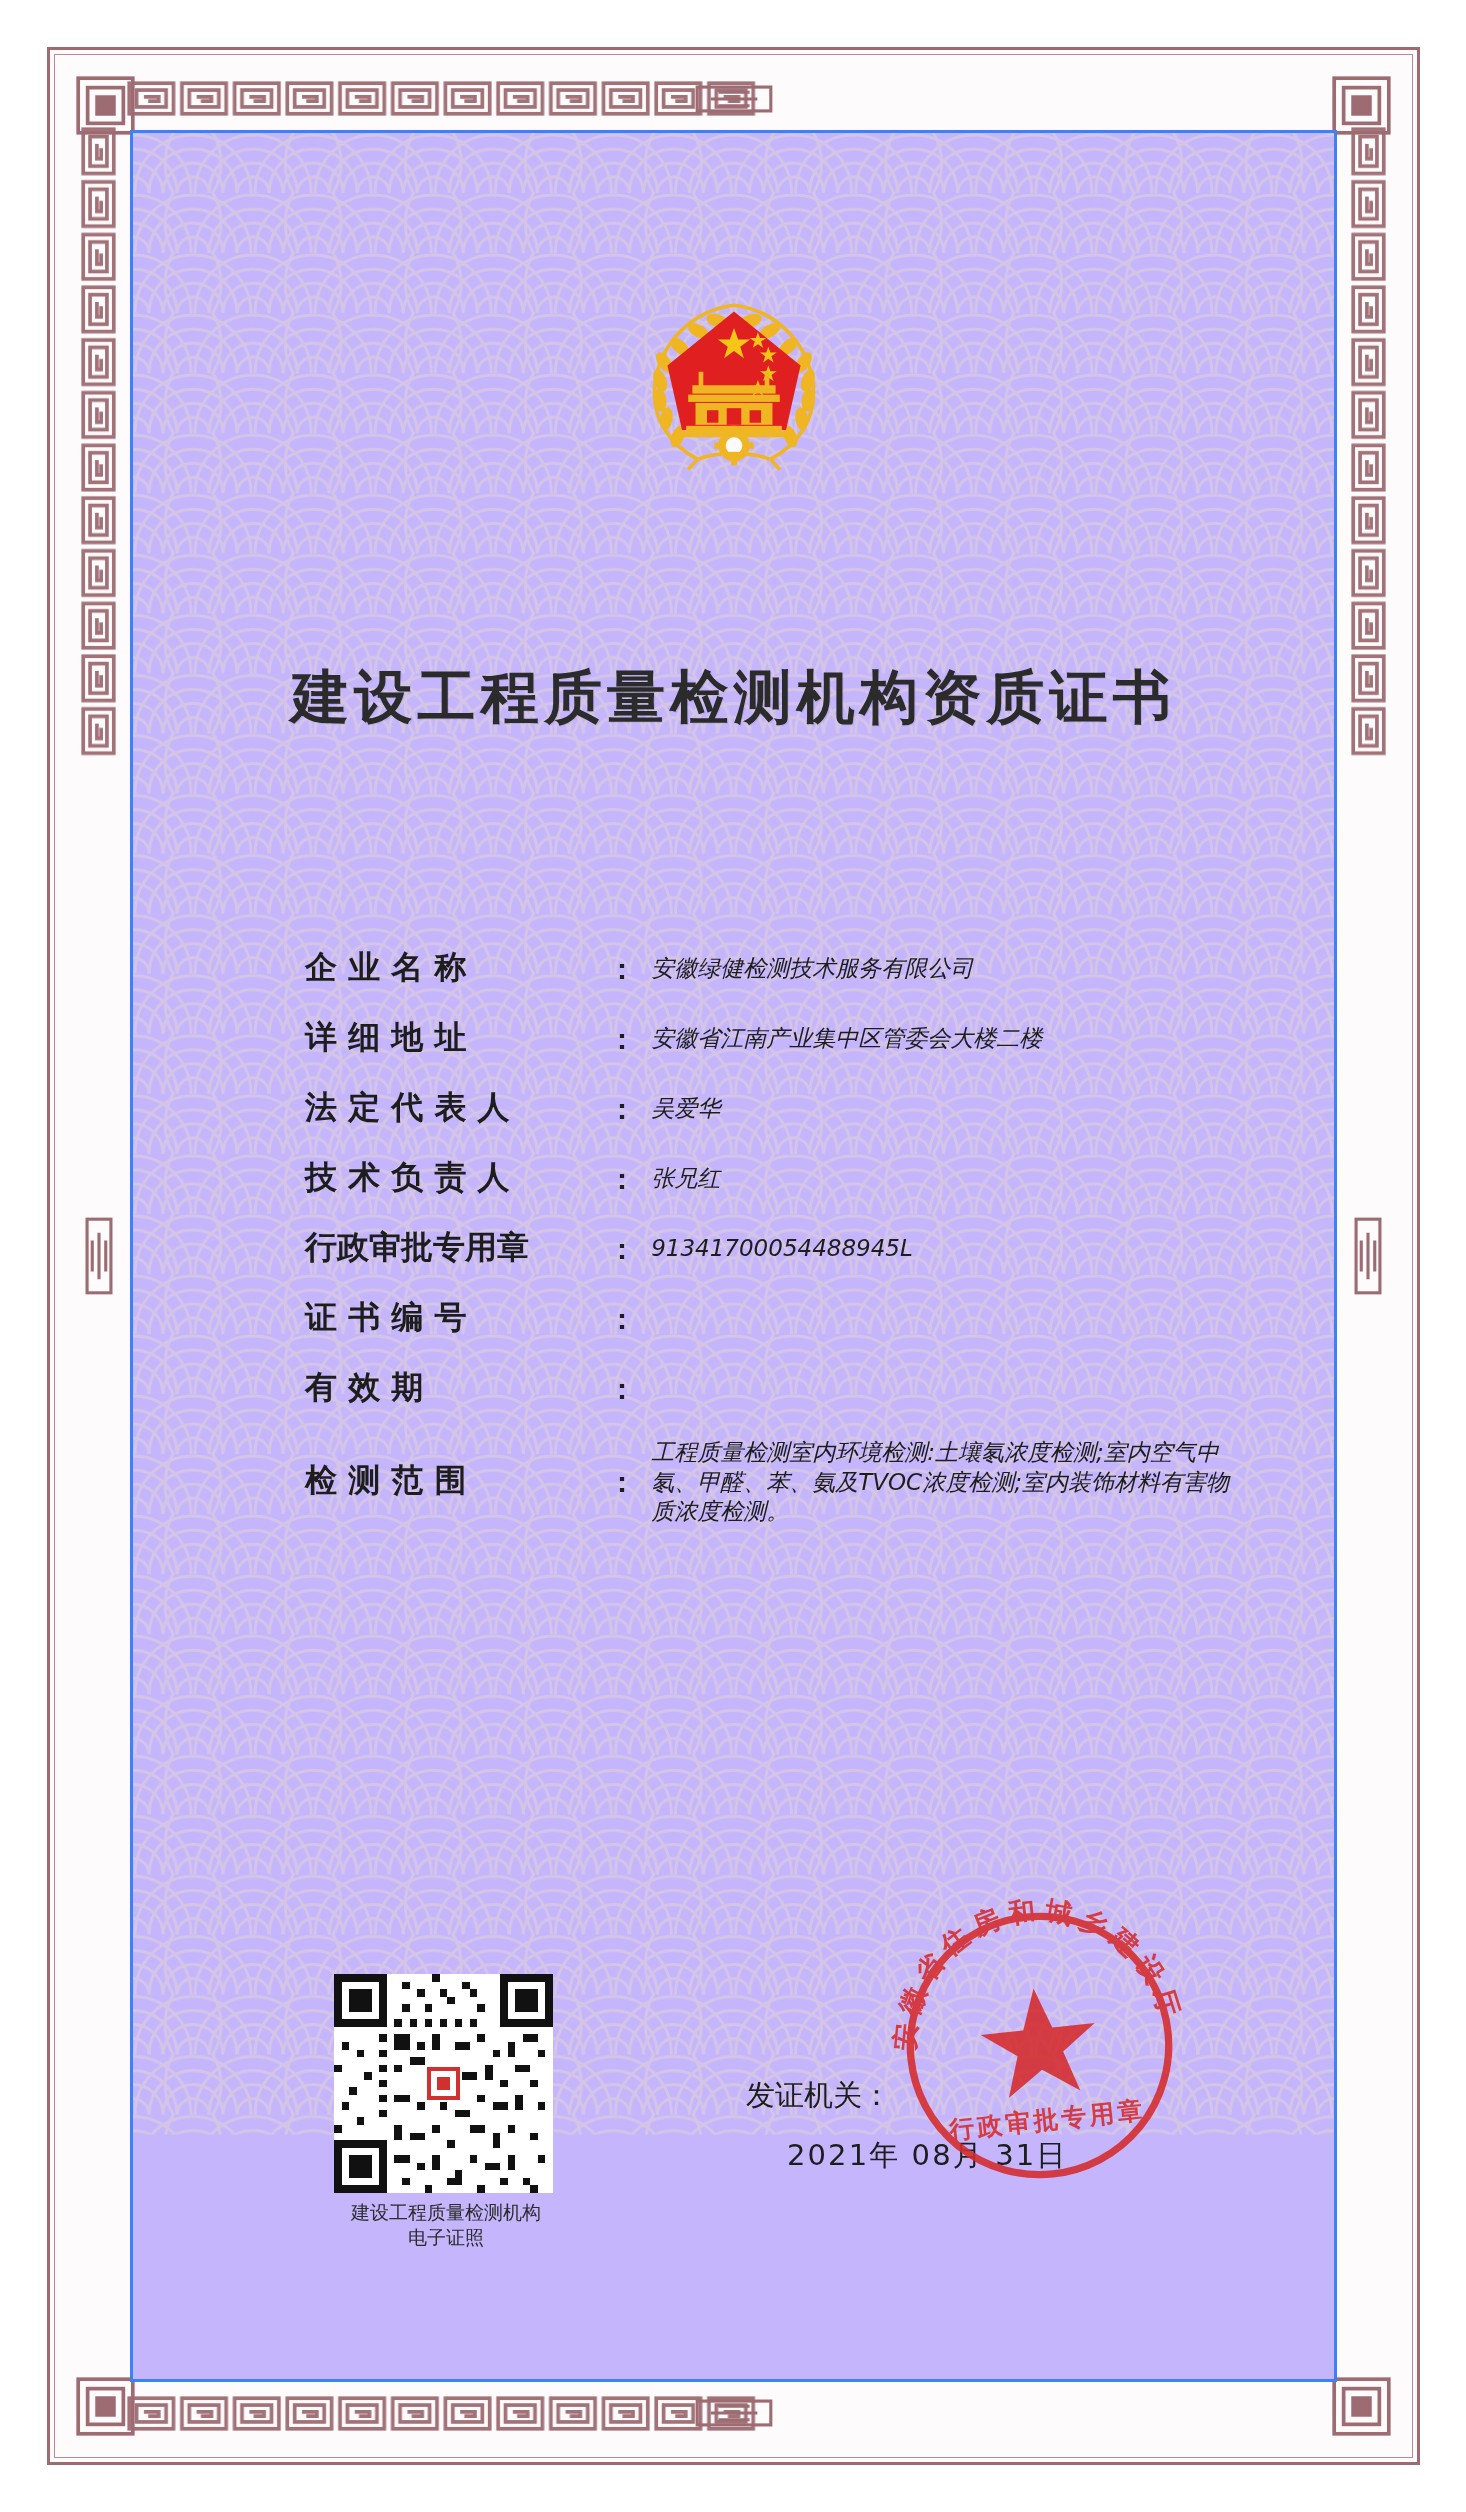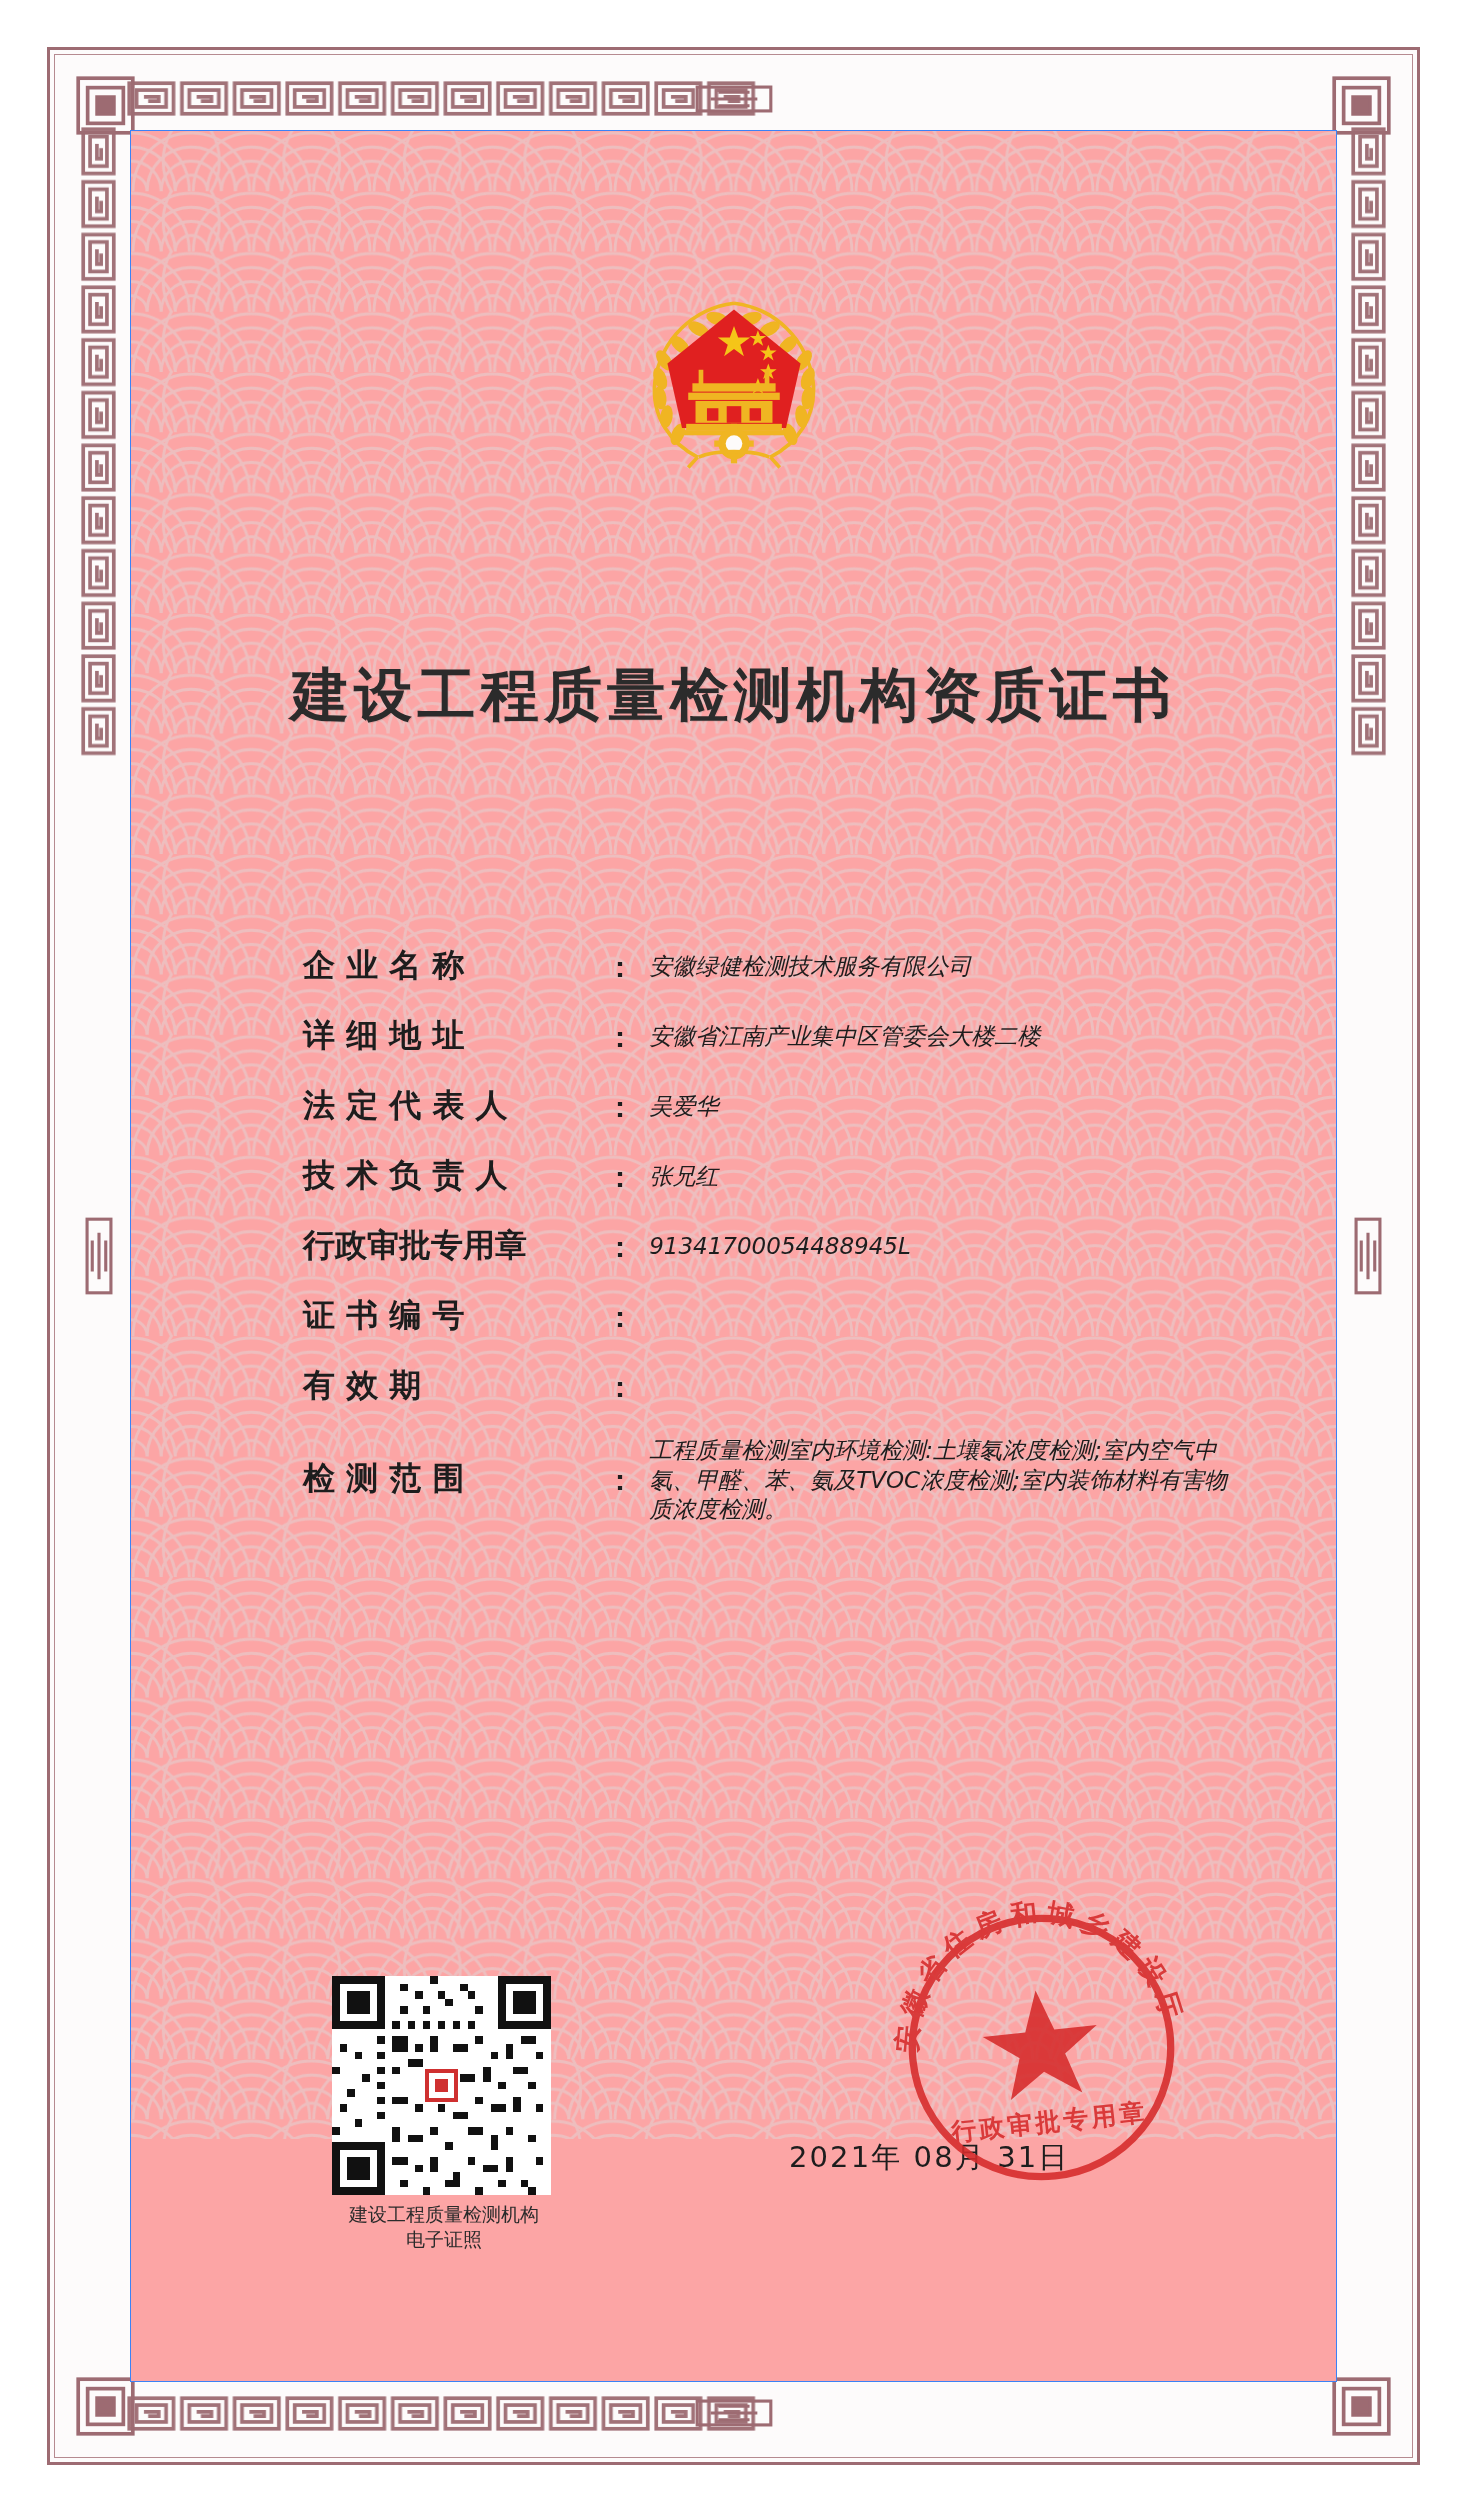--- a/index.html
+++ b/index.html
@@ -87,22 +87,22 @@
   .midorn-right { right: 38px; top: 50%; transform: translateY(-50%); }
 
   
   .inner-page {
     position: absolute;
     left: 83px;
     top: 83px;
     right: 83px;
     bottom: 83px;
     box-sizing: border-box;
-    border: 1px solid #3b82f6;
-    background-color: #fca5a5;
+    border: 3px solid #3b82f6;
+    background-color: #c4b5fd;
     overflow: hidden;
   }
   .wave-bg {
     position: absolute;
     inset: 0;
     opacity: 0.55;
   }
 
   
   .emblem-wrap {
@@ -593,20 +593,21 @@
           <rect x="13.6" y="13.6" width="1.8" height="1.8" fill="#cf3030"></rect>
         </g>
       </svg>
       <div class="qr-caption">
         <div>建设工程质量检测机构</div>
         <div>电子证照</div>
       </div>
     </div>
 
     <div class="issuer-block">
+      <div class="issuer-line">发证机关：</div>
       <div class="date-line">2021年 08月 31日</div>
     </div>
 
     <svg class="seal" viewBox="0 0 620 620">
       <defs>
         <path id="sealTopArc" d="M 70 310 A 240 240 0 0 1 550 310" fill="none"></path>
       </defs>
       <g transform="rotate(-6 310 310)">
         <circle cx="310" cy="310" r="248" fill="none" stroke="#d62b2b" stroke-width="14"></circle>
         <polygon points="310,200 338,278 420,278 354,326 379,404 310,357 241,404 266,326 200,278 282,278" fill="#d62b2b"></polygon>

